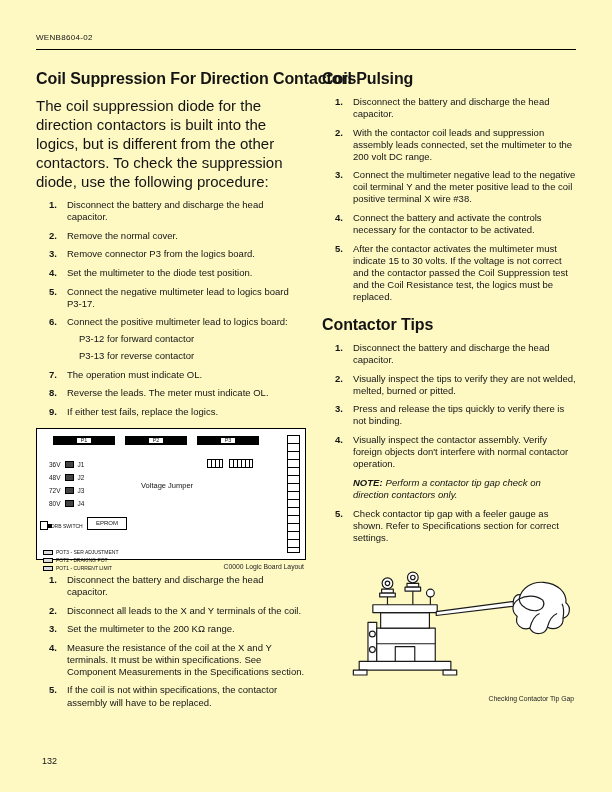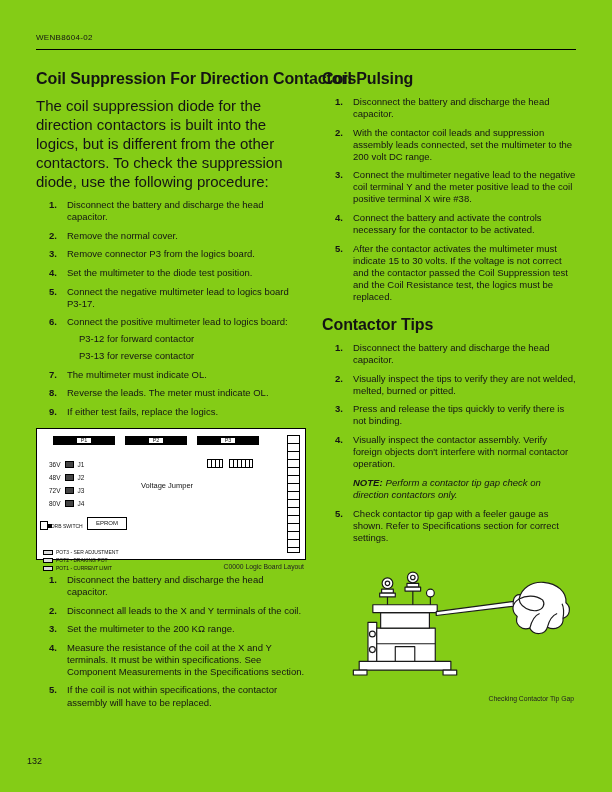--- a/index.html
+++ b/index.html
@@ -1,18 +1,18 @@
 <!DOCTYPE html>
 <html><head>
 <meta charset="utf-8">
 <style>
   * { margin:0; padding:0; box-sizing:border-box; }
   html,body { background:#fff; }
   .page {
-    position:relative; width:612px; height:792px; background:#84cc16; overflow:hidden;
+    position:relative; width:612px; height:792px; background:#fef9c3; overflow:hidden;
     font-family:"Liberation Sans","DejaVu Sans",sans-serif; color:#141414;
     padding:26px 36px 0 36px;
   }
   .doc-num { font-size:8px; letter-spacing:.3px; }
   .header-rule { border-top:1px solid #000; margin-top:5px; margin-bottom:20px; }
   .columns { display:flex; gap:16px; }
   .col { width:50%; }
   h2 { font-size:16px; font-weight:bold; margin:13px 0 8px 0; letter-spacing:-0.1px; white-space:nowrap; }
   .col > h2:first-child { margin-top:0; }
   p.intro { font-size:15px; line-height:1.27; margin-bottom:8px; }
@@ -47,21 +47,21 @@
   .eprom { position:absolute; left:50px; top:88px; border:1px solid #000; font-size:6px; line-height:7px; padding:2px 8px; }
   .potrow { position:absolute; left:6px; display:flex; align-items:center; gap:3px; font-size:5px; line-height:6px; }
   .potrow.pr0{ top:120px; } .potrow.pr1{ top:128px; } .potrow.pr2{ top:136px; }
   .potbox { width:10px; height:5px; border:1px solid #000; background:#ddd; }
   .caption { display:block; font-size:6.8px; text-align:right; padding-right:2px; margin-top:3px; color:#222; }
 
   
   .tipgap-figure { margin:12px 0 0 0; }
   .tipgap-figure svg { width:96%; margin-left:2%; display:block; }
 
-  .footer { position:absolute; left:27px; bottom:26px; font-size:9px; }
+  .footer { position:absolute; left:42px; bottom:26px; font-size:9px; }
 </style>
 </head>
 <body>
 
 <div class="page">
 
   <div>
     <span class="doc-num">WENB8604-02</span>
   </div>
   <div class="header-rule"></div>
@@ -97,21 +97,21 @@
         <div class="step">
           <span class="num">6.</span>
           <div class="body">
             <span>Connect the positive multimeter lead to logics board:</span>
             <div class="subline">P3-12 for forward contactor</div>
             <div class="subline">P3-13 for reverse contactor</div>
           </div>
         </div>
         <div class="step">
           <span class="num">7.</span>
-          <div class="body"><span>The multimeter must indicate OL.</span></div>
+          <div class="body"><span>The operation must indicate OL.</span></div>
         </div>
         <div class="step">
           <span class="num">8.</span>
           <div class="body"><span>Reverse the leads. The meter must indicate OL.</span></div>
         </div>
         <div class="step">
           <span class="num">9.</span>
           <div class="body"><span>If either test fails, replace the logics.</span></div>
         </div>
       </div>

